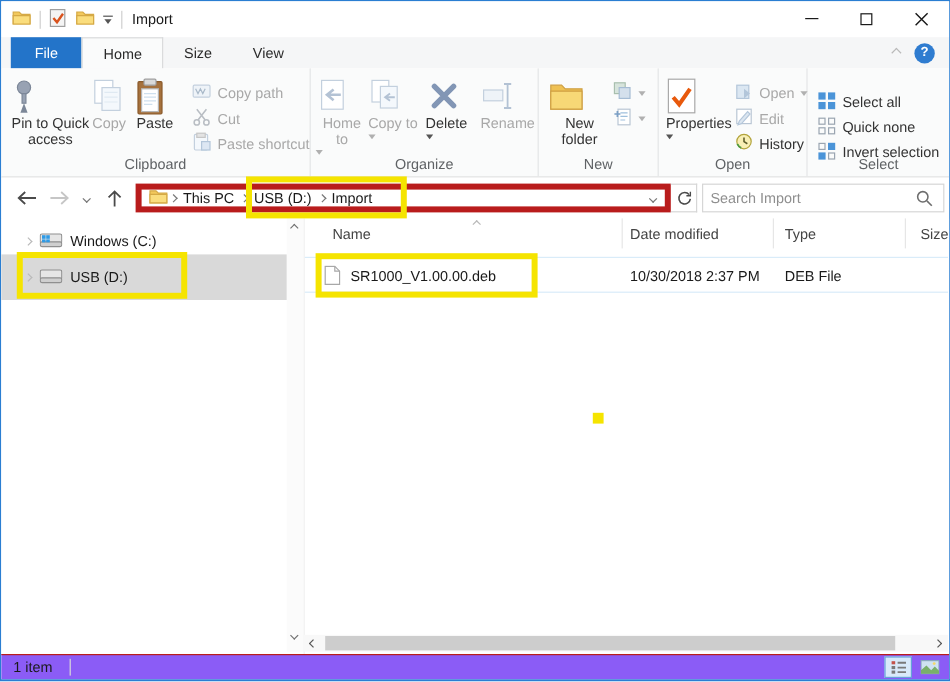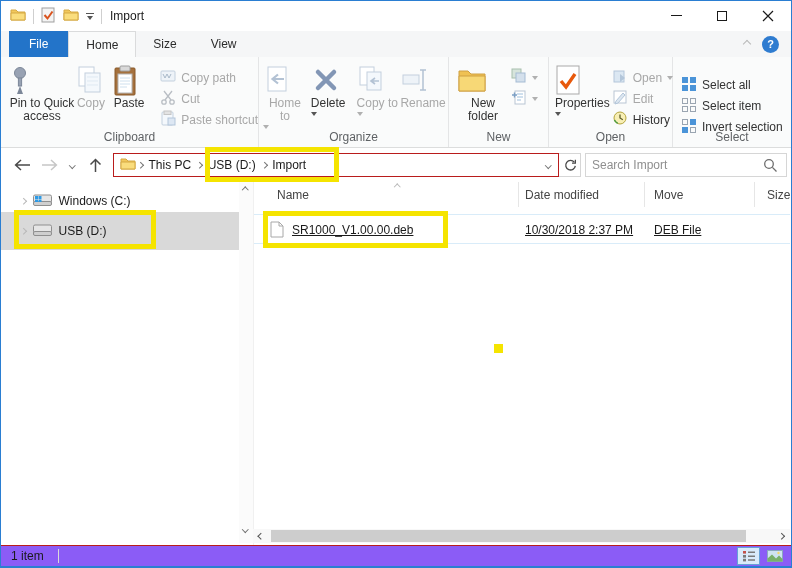--- a/index.html
+++ b/index.html
@@ -39,36 +39,36 @@
   .rgroup{position:relative;height:100%;border-right:1px solid #e4e5e6;display:flex;align-items:flex-start;padding-top:3px;}
   .rgroup-label{position:absolute;bottom:3px;left:0;right:0;text-align:center;color:#5f6265;}
   .bigbtn{display:flex;flex-direction:column;align-items:flex-start;padding-top:3px;line-height:13px;text-align:center;}
   .bigbtn .ic{height:34px;display:flex;align-items:center;justify-content:center;}
   .smallcol{display:flex;flex-direction:column;margin-top:7px;}
   .smallbtn{display:flex;align-items:center;gap:5px;height:21px;white-space:nowrap;}
   .dis{color:#a8a8a8;}
   
   .addrrow{position:absolute;top:147px;left:0;right:0;height:34px;background:#fff;display:flex;align-items:center;}
   .navbtn{display:flex;align-items:center;justify-content:center;height:28px;}
-  .addrbox{position:absolute;left:112px;top:5px;width:446px;height:24px;border:1px solid #b91c1c;background:#fff;display:flex;align-items:center;padding:0 4px;}
+  .addrbox{position:absolute;left:112px;top:5px;width:446px;height:24px;border:5px solid #b91c1c;background:#fff;display:flex;align-items:center;padding:0 4px;}
   .crumb{padding:0 6px;white-space:nowrap;color:#1a1a1a;}
   .refreshbox{position:absolute;left:558px;top:5px;width:22px;height:24px;border:1px solid #d6d6d6;border-left:none;display:flex;align-items:center;justify-content:center;}
   .searchbox{position:absolute;left:584px;top:5px;width:202px;height:24px;border:1px solid #d6d6d6;display:flex;align-items:center;}
   .searchbox input{border:none;outline:none;flex:1;font:inherit;color:#444;padding:0 6px;background:transparent;}
   .searchbox input::placeholder{color:#8f8f8f;}
   
   .main{position:absolute;top:181px;left:0;right:0;height:365px;background:#fff;}
   .sidebar{position:absolute;left:0;top:0;width:252px;height:100%;}
   .sideitem{position:absolute;left:0;width:238px;display:flex;align-items:center;gap:7px;padding-left:20px;color:#1a1a1a;}
   .sidescroll{position:absolute;left:238px;top:0;width:14px;height:361px;background:#fbfbfb;}
   .filearea{position:absolute;left:252px;top:0;right:0;height:100%;background:#fff;border-left:1px solid #f0f0f0;}
   .fheader{position:absolute;top:0;left:0;right:0;height:25px;display:flex;color:#444;}
   .fcol{padding:6px 0 0 6px;border-right:1px solid #e6e6e6;overflow:hidden;white-space:nowrap;}
   .frow{position:absolute;top:32px;left:0;right:1px;height:30px;border-top:1px solid #d9ecf9;border-bottom:1px solid #d9ecf9;color:#1a1a1a;}
-  .frow span{position:absolute;top:8px;white-space:nowrap;text-decoration:underline;}
+  .frow span{position:absolute;top:8px;white-space:nowrap;}
   .hscroll{position:absolute;left:252px;top:528px;right:1px;height:14px;background:#f8f8f8;display:flex;align-items:center;}
   .hthumb{position:absolute;left:18px;width:475px;top:1px;height:12px;background:#cdcdcd;}
   
   .statusbar{position:absolute;left:0;right:0;bottom:0;height:21px;background:#8b5cf6;border-top:1px solid #b91c1c;display:flex;align-items:center;padding-left:10px;color:#1a1a1a;}
   .ssep{width:1px;height:14px;background:#d9d9d9;margin-left:14px;}
   .viewtoggles{position:absolute;right:5px;top:1px;display:flex;gap:3px;}
   .vbtn{width:23px;height:18px;display:flex;align-items:center;justify-content:center;}
   .vbtn-on{border:1px solid #66a0d9;background:#d9eafa;}
   
   .hl{position:absolute;border:5px solid #F5E400;pointer-events:none;}
@@ -193,40 +193,40 @@
       <div class="bigbtn dis" style="width:46px;">
         <span class="ic">
             <svg width="30" height="30">
               <rect x="5" y="2" width="18" height="24" fill="#fff" stroke="#c3d0de"></rect>
               <path d="M21 14 h-10 M15 9.5 l-5.5 4.5 5.5 4.5" stroke="#b3c2d4" stroke-width="2.2" fill="none"></path>
             </svg>
           </span>
         <span>Home to</span>
         <span class="tri tri-dis" style="margin-top:2px;"></span>
       </div>
-      <div class="bigbtn" style="width:48px;margin-left:4px;">
-        <span class="ic">
-            <svg width="30" height="30">
-              <path d="M7 7 L23 23 M23 7 L7 23" stroke="#8296b5" stroke-width="4.5" stroke-linecap="round"></path>
-            </svg>
-          </span>
-        <span>Delete</span>
-        <span class="tri" style="margin-top:2px;"></span>
-      </div>
       <div class="bigbtn dis" style="width:46px;">
         <span class="ic">
             <svg width="30" height="30">
               <rect x="3" y="2" width="14" height="18" fill="#fff" stroke="#c3d0de"></rect>
               <rect x="10" y="7" width="14" height="18" fill="#f4f8fc" stroke="#c3d0de"></rect>
               <path d="M22 16 h-7 M18 13 l-4 3 4 3" stroke="#b3c2d4" stroke-width="1.6" fill="none"></path>
             </svg>
           </span>
         <span>Copy to</span>
         <span class="tri tri-dis" style="margin-top:2px;"></span>
       </div>
+      <div class="bigbtn" style="width:48px;margin-left:4px;">
+        <span class="ic">
+            <svg width="30" height="30">
+              <path d="M7 7 L23 23 M23 7 L7 23" stroke="#8296b5" stroke-width="4.5" stroke-linecap="round"></path>
+            </svg>
+          </span>
+        <span>Delete</span>
+        <span class="tri" style="margin-top:2px;"></span>
+      </div>
       <div class="bigbtn dis" style="width:50px;">
         <span class="ic">
             <svg width="30" height="30">
               <rect x="3" y="10" width="16" height="9" fill="#eef3f8" stroke="#c3d0de"></rect>
               <path d="M23 5 v20 M20 5 h6 M20 25 h6" stroke="#b3c2d4" stroke-width="1.5"></path>
             </svg>
           </span>
         <span>Rename</span>
       </div>
       <div class="rgroup-label">Organize</div>
@@ -312,21 +312,21 @@
               </svg></span>
           <span>Select all</span>
         </div>
         <div class="smallbtn">
           <span><svg width="16" height="16">
                 <rect x="1.5" y="1.5" width="5" height="5" fill="none" stroke="#9aa5b1"></rect>
                 <rect x="9.5" y="1.5" width="5" height="5" fill="none" stroke="#9aa5b1"></rect>
                 <rect x="1.5" y="9.5" width="5" height="5" fill="none" stroke="#9aa5b1"></rect>
                 <rect x="9.5" y="9.5" width="5" height="5" fill="none" stroke="#9aa5b1"></rect>
               </svg></span>
-          <span>Select item</span>
+          <span>Quick none</span>
         </div>
         <div class="smallbtn">
           <span><svg width="16" height="16">
                 <rect x="1.5" y="1.5" width="5" height="5" fill="none" stroke="#9aa5b1"></rect>
                 <rect x="9" y="1" width="6" height="6" fill="#4b94d8"></rect>
                 <rect x="1" y="9" width="6" height="6" fill="#4b94d8"></rect>
                 <rect x="9.5" y="9.5" width="5" height="5" fill="none" stroke="#9aa5b1"></rect>
               </svg></span>
           <span>Invert selection</span>
         </div>
@@ -414,21 +414,21 @@
       </div>
     </div>
 
     <div class="filearea">
       <div class="fheader">
         <div class="fcol" style="width:265px;padding-left:23px;position:relative;">
           <span class="cv cv-u cv-sm cv-grey" style="position:absolute;left:141px;top:3px;"></span>
           <span>Name</span>
         </div>
         <div class="fcol" style="width:126px;"><span>Date modified</span></div>
-        <div class="fcol" style="width:110px;padding-left:9px;"><span>Move</span></div>
+        <div class="fcol" style="width:110px;padding-left:9px;"><span>Type</span></div>
         <div class="fcol" style="flex:1;padding-left:12px;border-right:none;"><span>Size</span></div>
       </div>
       <div class="frow">
         <span style="left:16px;top:6px;"><svg width="14" height="17">
               <path d="M1 1 h8 l4 4 v11 H1 Z" fill="#fff" stroke="#a8a8a8"></path>
               <path d="M9 1 v4 h4" fill="none" stroke="#a8a8a8"></path>
             </svg></span>
         <span style="left:38px;">SR1000_V1.00.00.deb</span>
         <span style="left:271px;">10/30/2018 2:37 PM</span>
         <span style="left:400px;">DEB File</span>

